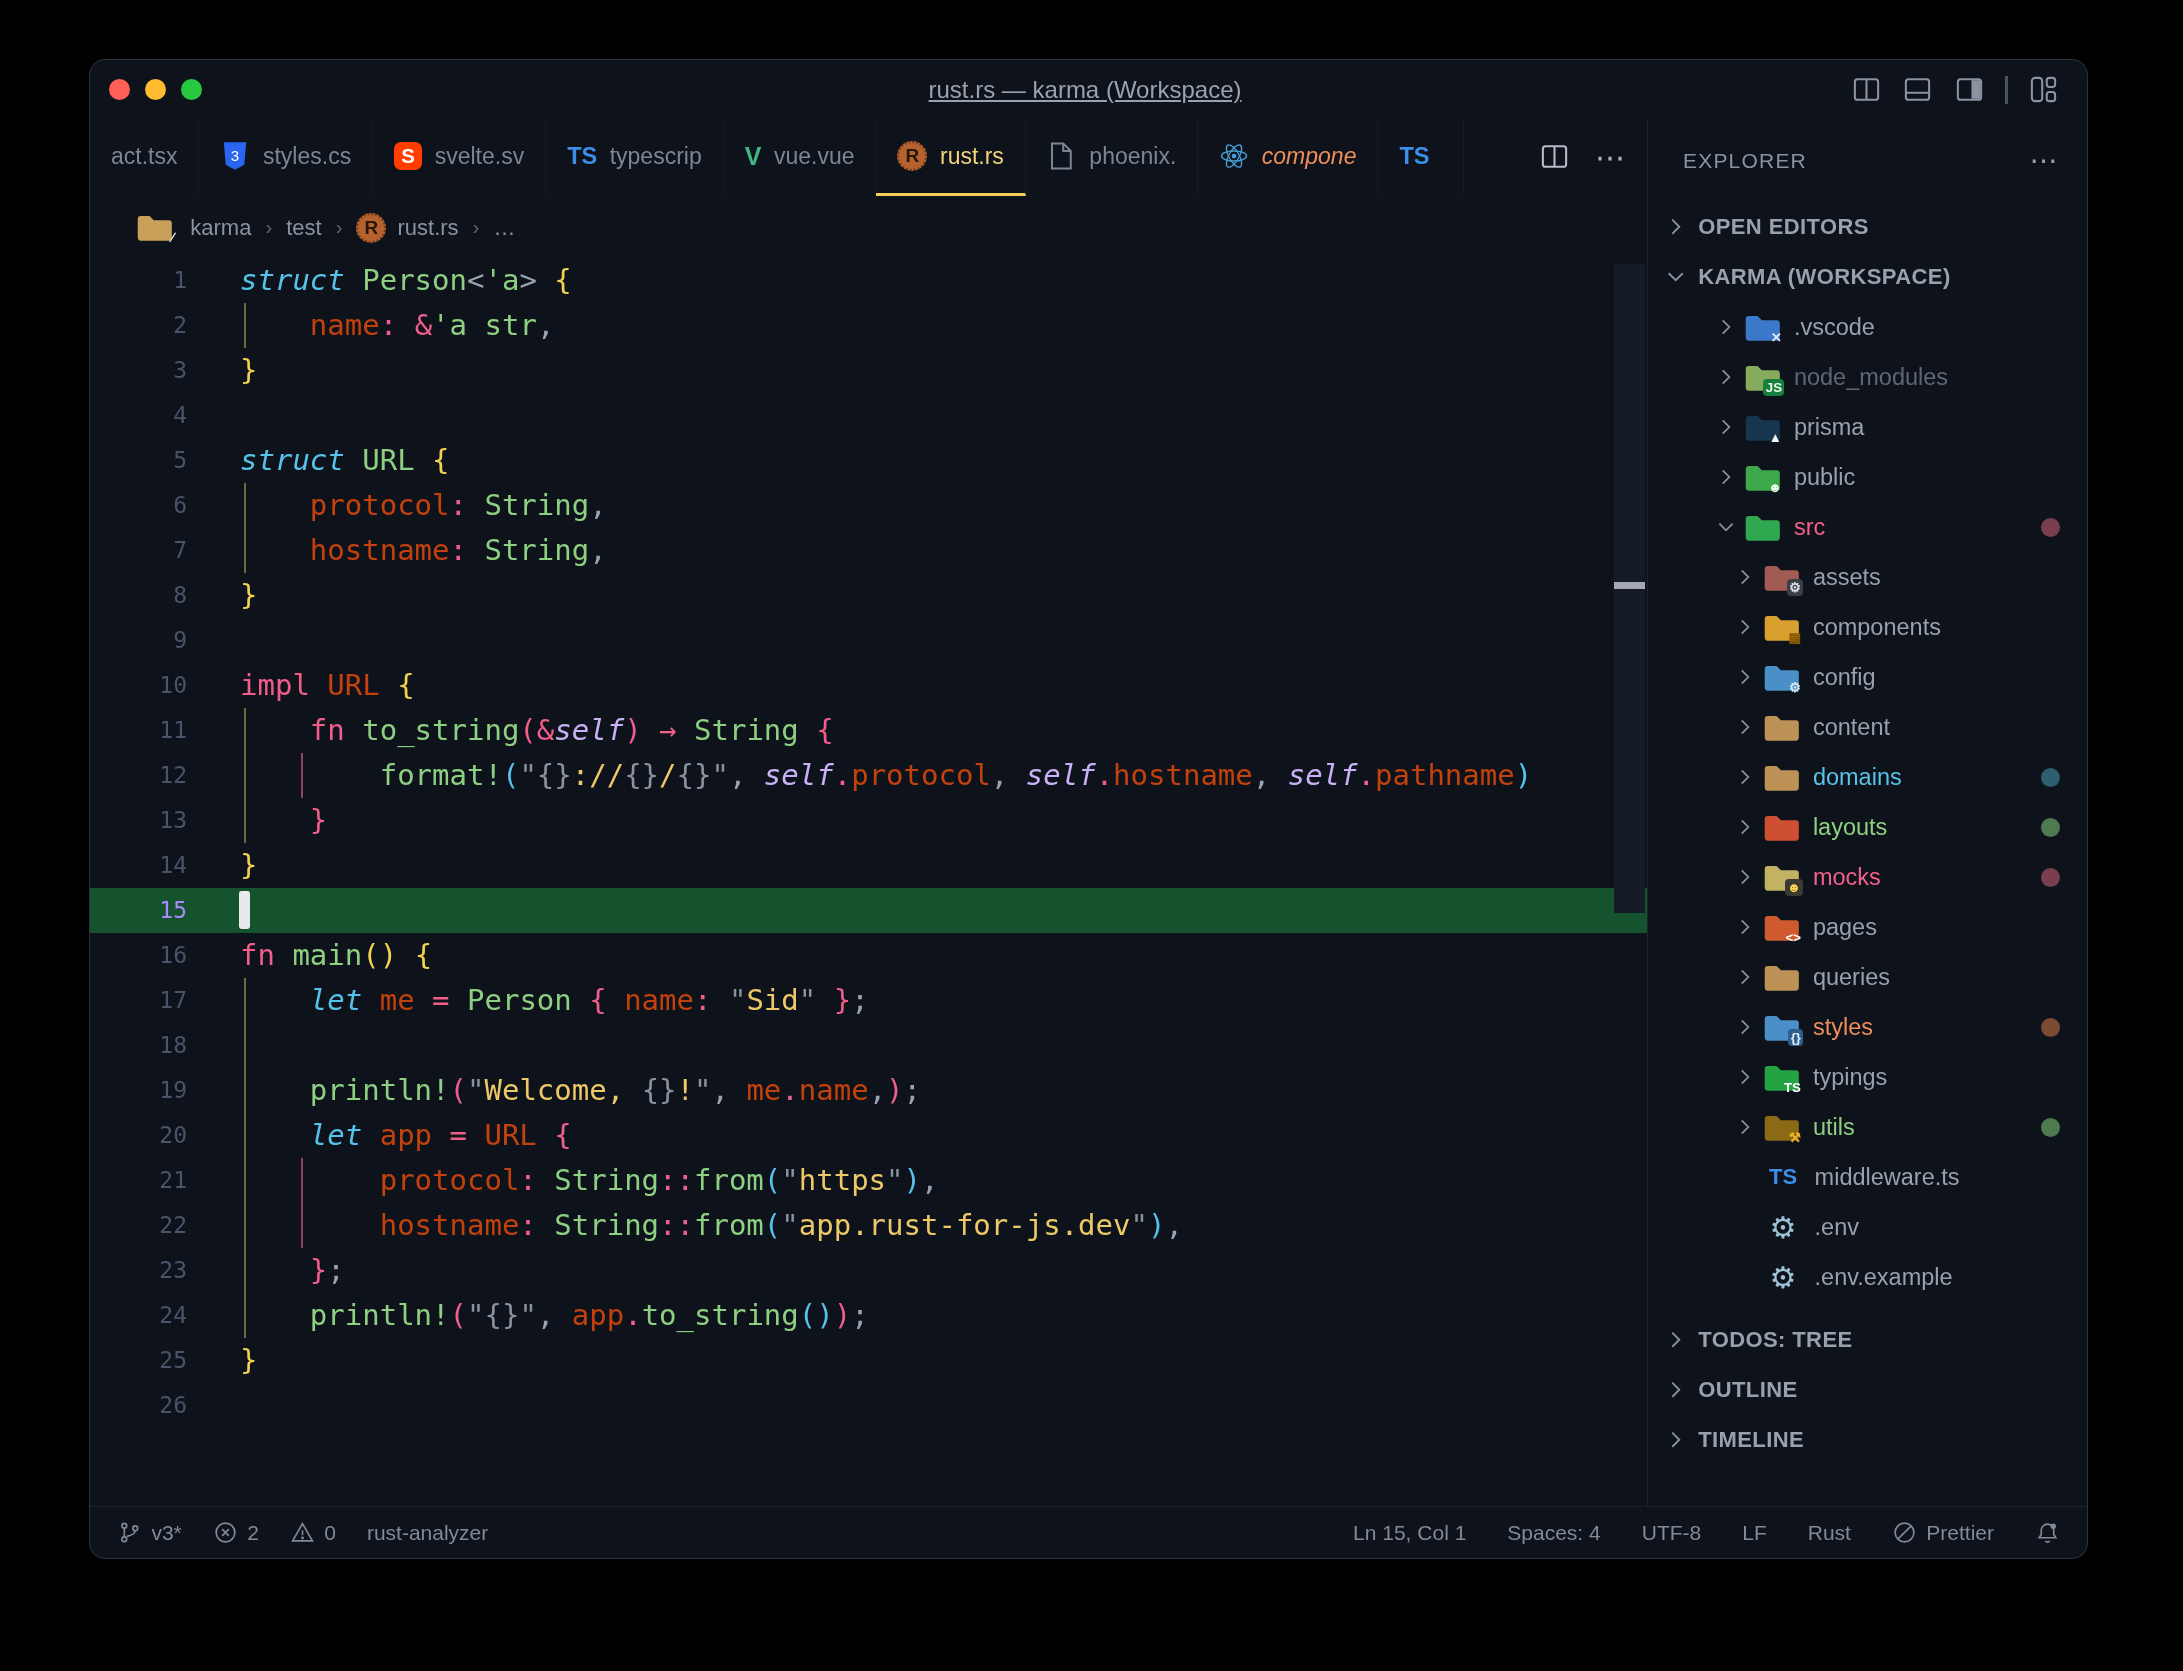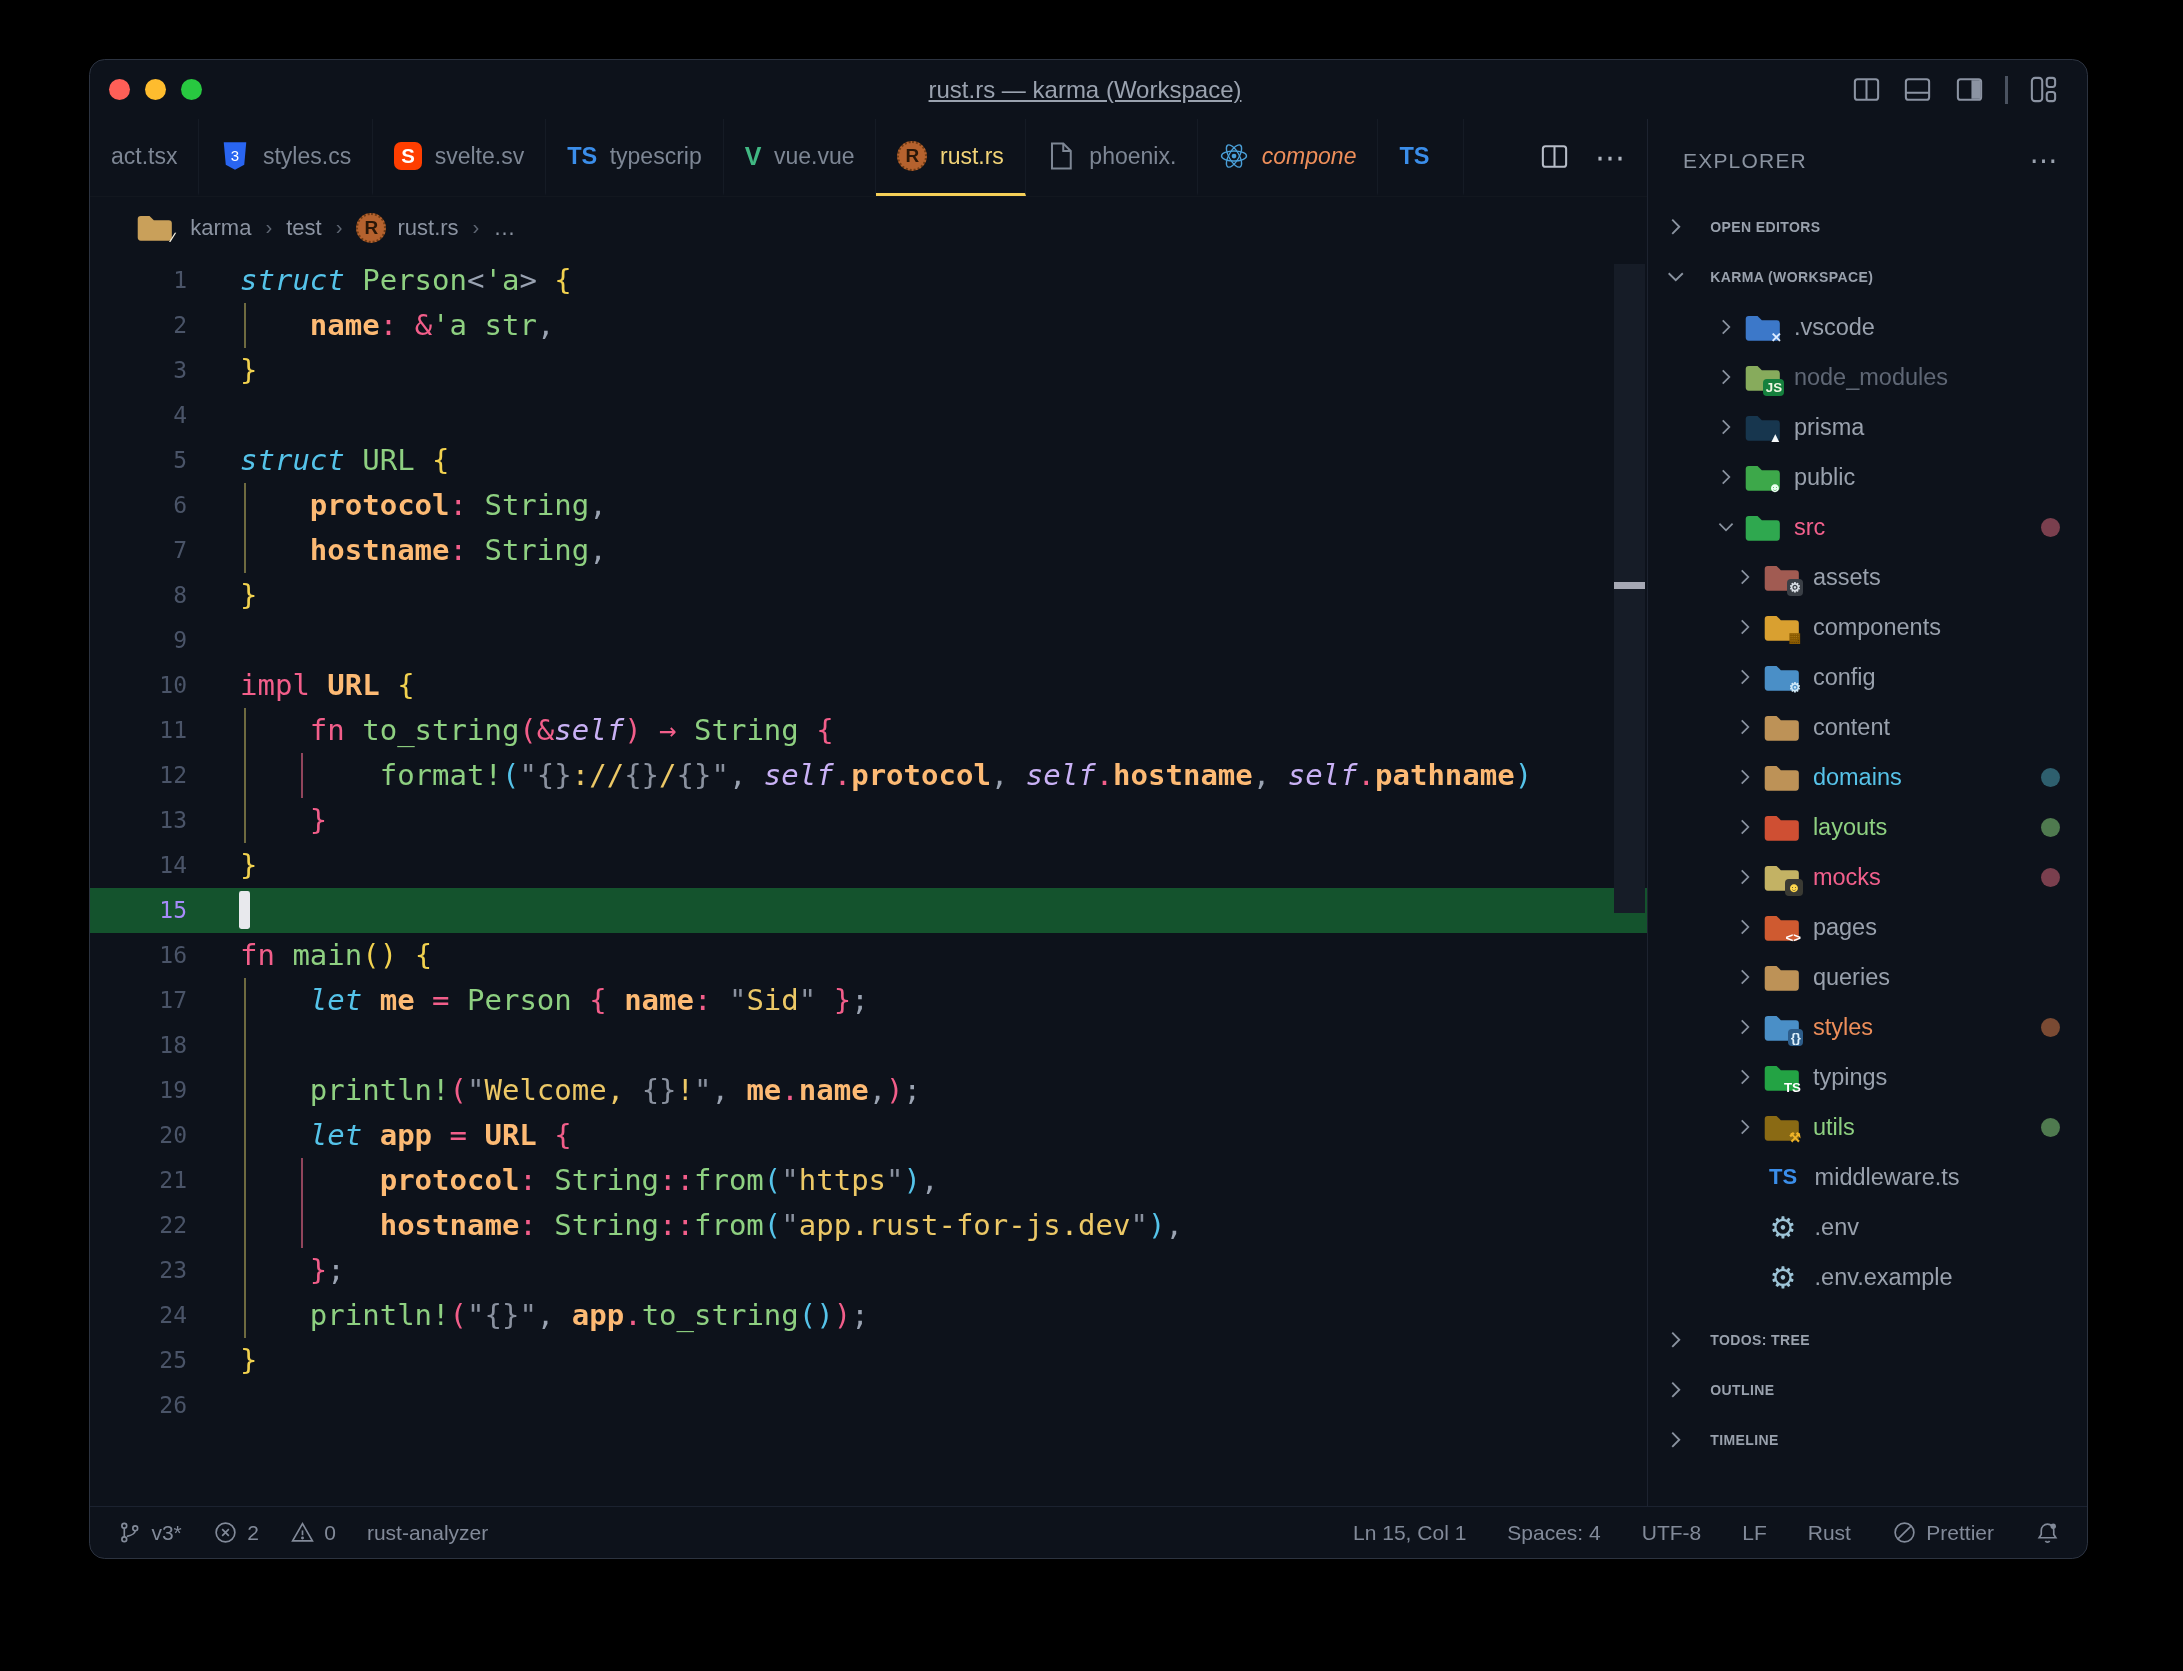--- a/index.html
+++ b/index.html
@@ -55,40 +55,40 @@
   .gutter { width:97px; flex:none; text-align:right; color:#4a5468; font-size:23px; line-height:45px; }
   .line.active .gutter { color:#a78bfa; }
   .code { margin-left:53px; white-space:pre; font-size:29px; line-height:45px; position:relative; }
   .guide { position:absolute; top:0; bottom:0; width:2.4px; }
   .g1 { left:154px; background:#6e6a40; }
   .g2 { left:211px; background:#91455c; }
   .cursor { position:absolute; left:149px; top:3.1px; width:11px; height:38px; background:#e8e9ed; border-radius:2.4px; }
   .tk-k { color:#55c3e9; font-style:italic; }
   .tk-p { color:#f25e8a; }
   .tk-g { color:#8ed081; }
-  .tk-v { color:#fdba74;font-weight:bold; }
+  .tk-v { color:#c2410c; }
   .tk-d { color:#9aa3b2; }
   .tk-q { color:#8a919f; }
   .tk-s { color:#ecc866; }
   .tk-y { color:#f2d24f; }
   .tk-r { color:#f25e8a; }
   .tk-c { color:#55c3e9; }
   .tk-l { color:#c9b1f5; font-style:italic; }
   .vscroll { position:absolute; right:1.6px; top:6.3px; width:31px; height:649px; background:#161c27; }
   .scroll-marker { position:absolute; right:1.6px; top:324px; width:31px; height:7px; background:#a6a8b4; }
 
   
   .sidebar { flex:1; position:relative; overflow:hidden; }
   .sb-header { position:absolute; top:30px; left:35px; right:28px; display:flex; align-items:center;
                color:#8a93a0; font-size:21px; letter-spacing:1.2px; }
   .sb-more { margin-left:auto; font-size:28px; letter-spacing:1.6px; color:#9aa2af; line-height:0.5; }
   .sb-rows { position:absolute; top:83px; left:0; right:0; }
   .sb-row { height:50px; display:flex; align-items:center; color:#99a1ad; font-size:23.5px; position:relative; }
   .sb-row.gap { margin-top:12.5px; }
-  .sb-row.section { font-weight:bold; font-size:14px; letter-spacing:0.4px; padding-left:15.7px; gap:23px; }
+  .sb-row.section { font-weight:bold; font-size:22px; letter-spacing:0.4px; padding-left:15.7px; gap:11px; }
   .sb-row.folder1 { padding-left:67px; gap:6.3px; }
   .sb-row.folder2 { padding-left:86px; gap:6.3px; }
   .sb-row.file { padding-left:116px; gap:6.3px; }
   .sb-row .chev { width:22px; height:22px; flex:none; color:#8a93a0; }
   .sb-row.section .chev { width:23.5px; height:23.5px; }
   .fold-wrap { position:relative; width:38px; height:31px; flex:none; margin-right:6.3px; }
   .fold-wrap svg { width:38px; height:31px; display:block; }
   .fold-badge { position:absolute; right:-3.1px; bottom:-3.1px; font-size:13.3px; font-weight:bold;
                 line-height:1; padding:1.6px 2.4px; border-radius:3.9px; }
   .dot { position:absolute; right:27px; top:50%; margin-top:-9.4px; width:19px; height:19px; border-radius:50%; }

